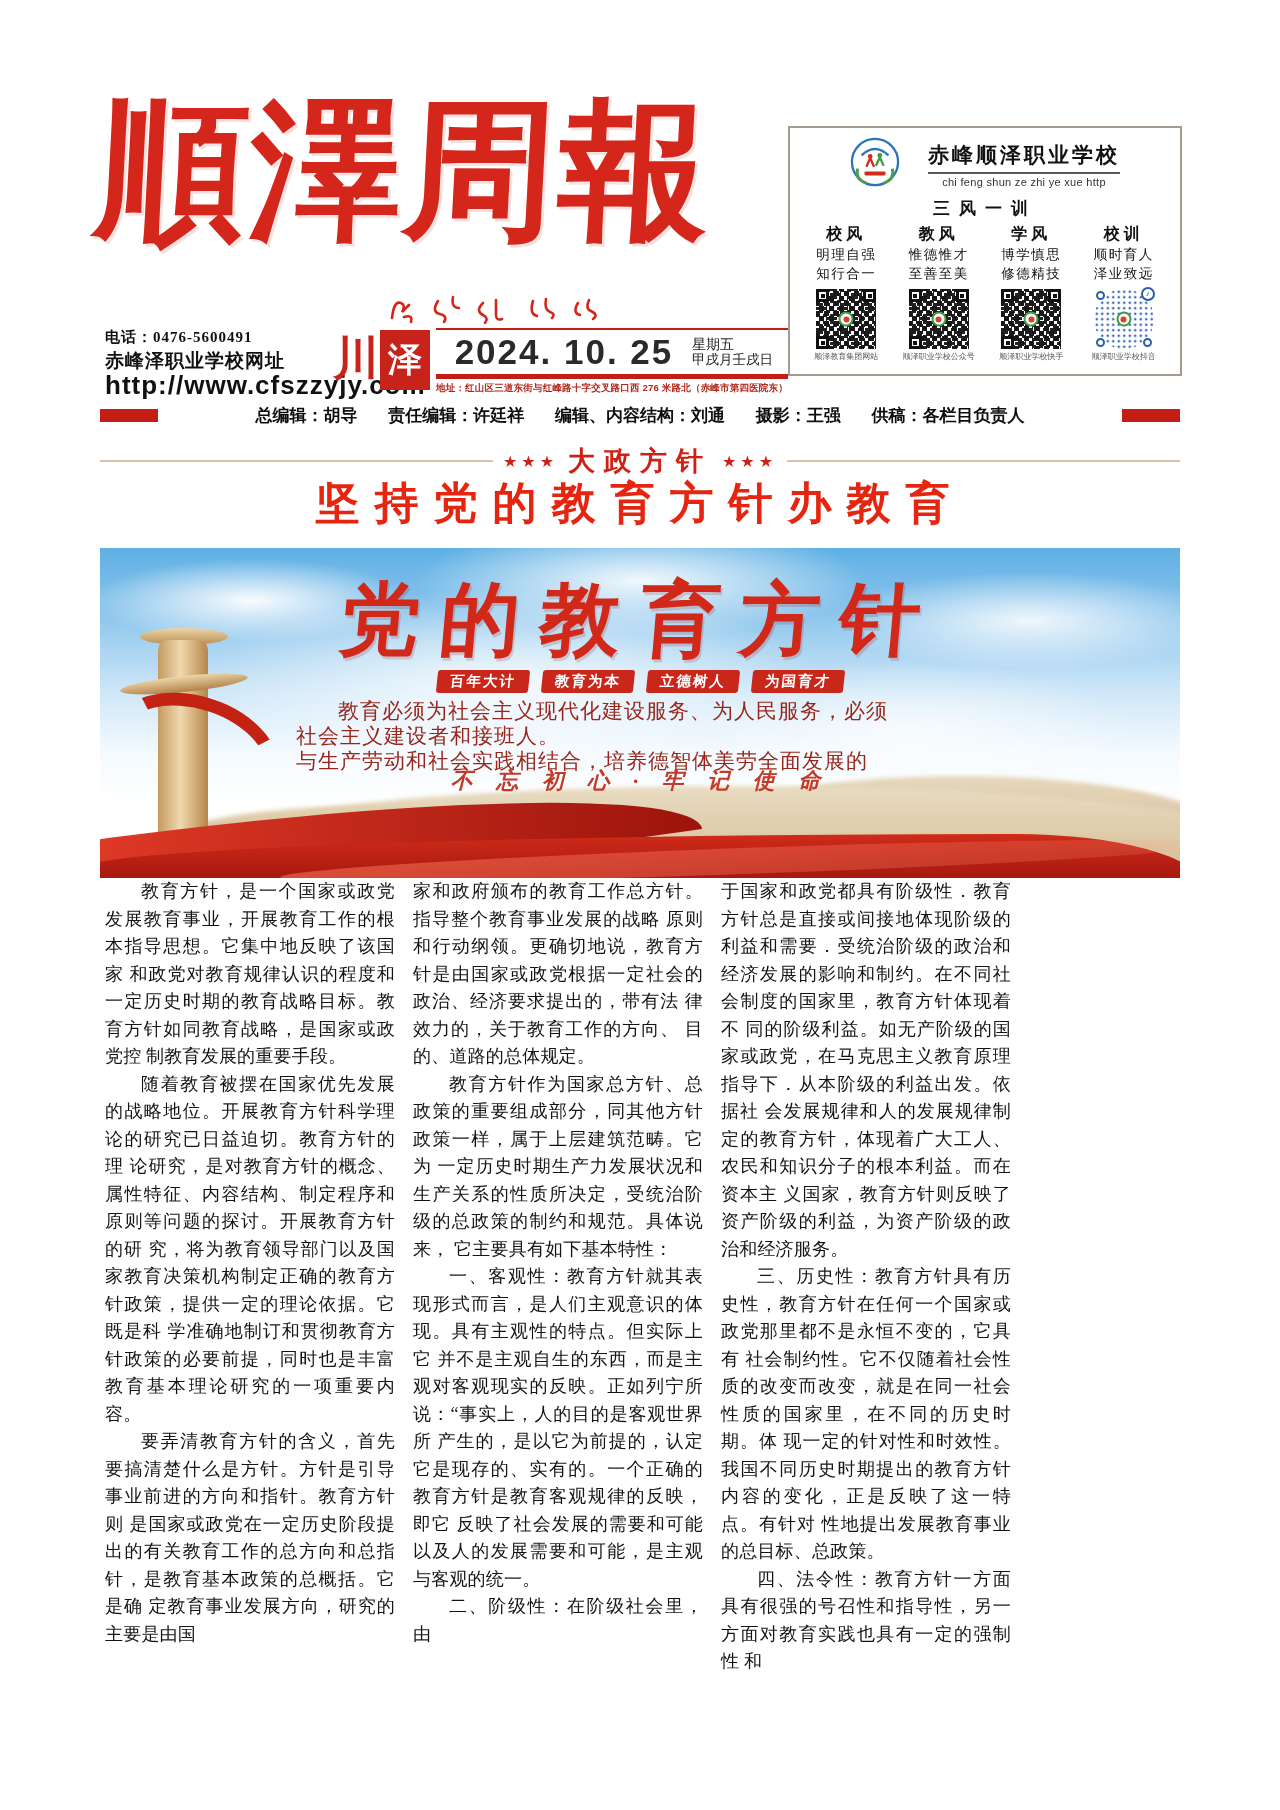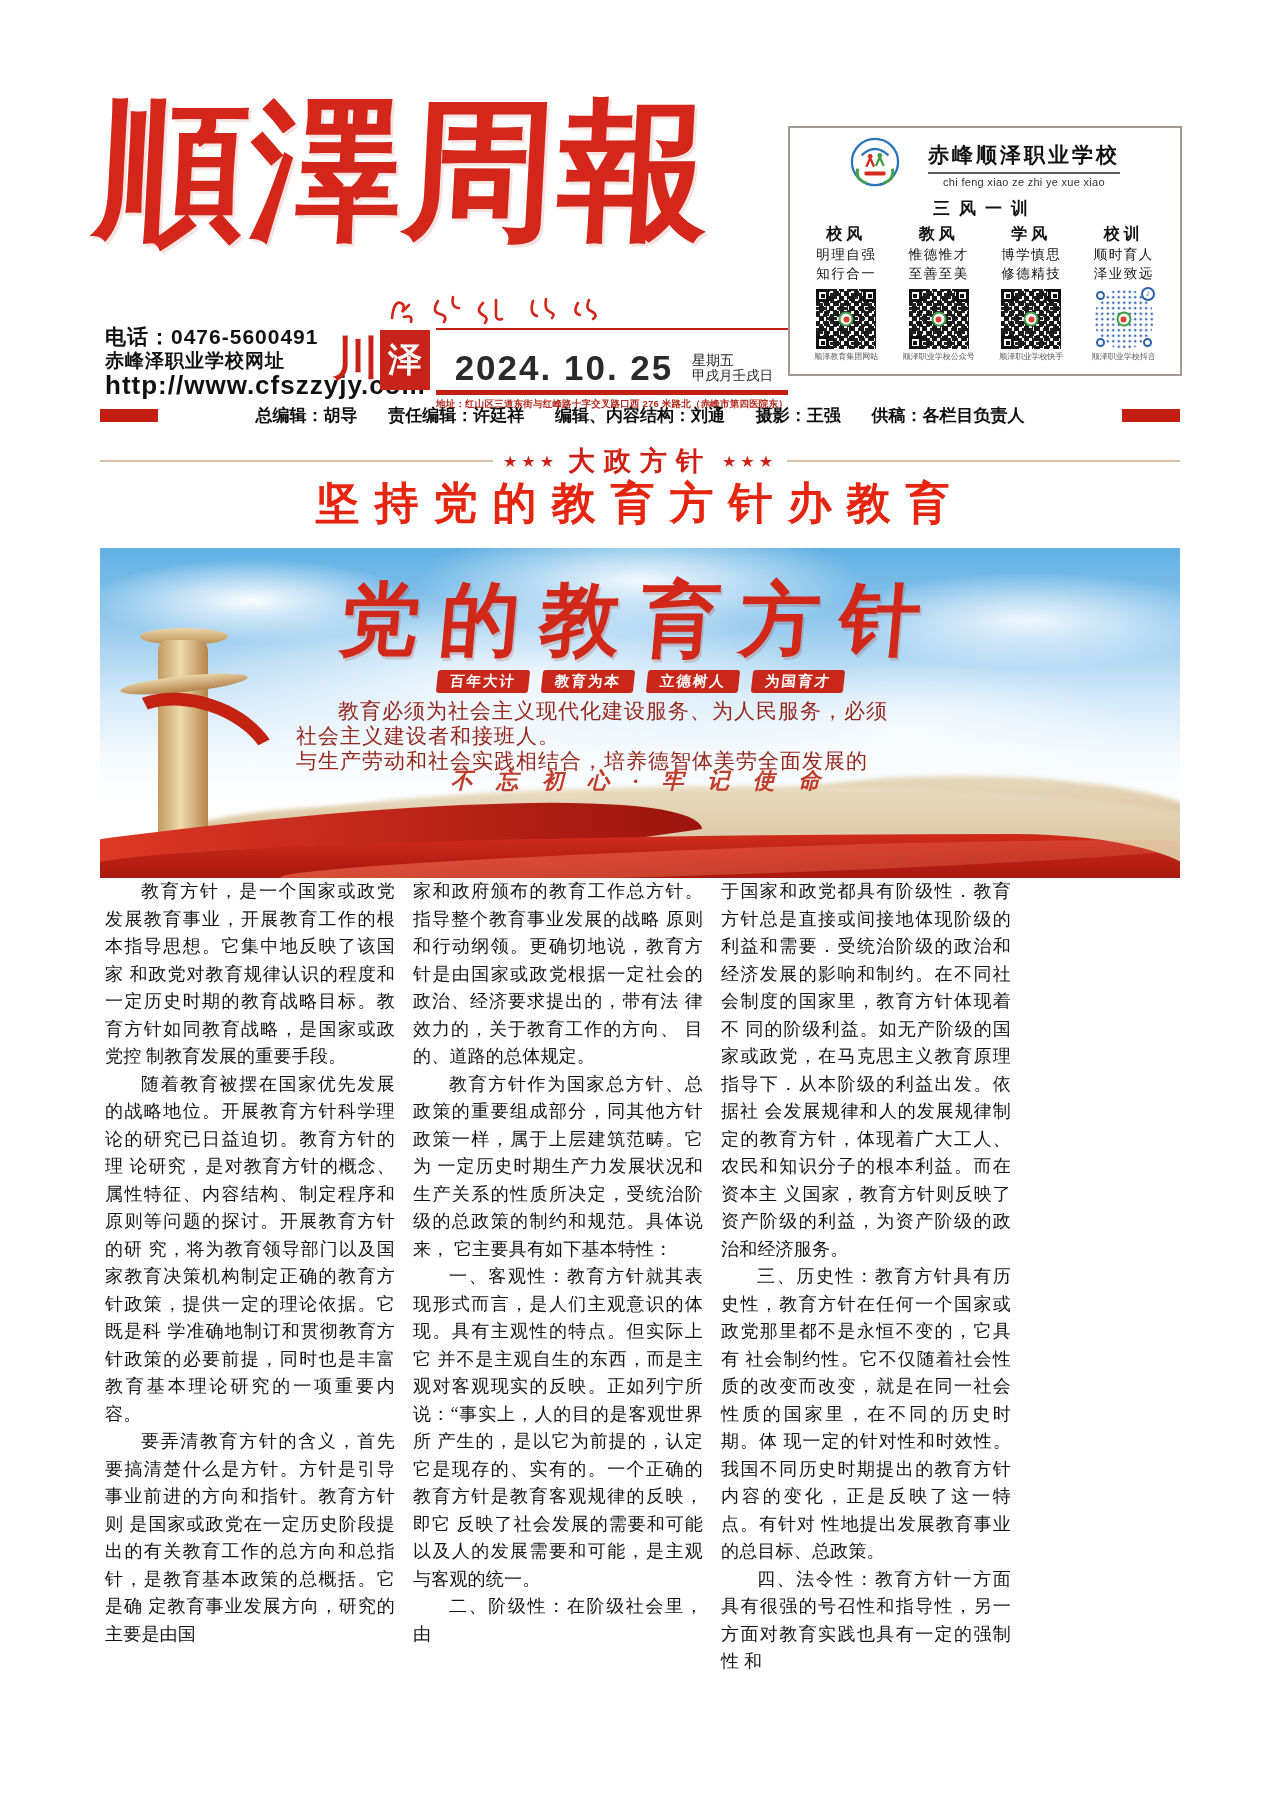--- a/index.html
+++ b/index.html
@@ -7,31 +7,31 @@
         font-family:"Liberation Sans","DejaVu Sans",sans-serif;color:#111;}
 
   
   .masthead-title{position:absolute;left:96px;top:72px;width:600px;height:205px;
     font-family:"Liberation Serif","DejaVu Serif",serif;font-weight:900;font-size:152px;line-height:200px;
     color:#d5261b;letter-spacing:2px;white-space:nowrap;transform:skewX(-3deg);
     text-shadow:3px 3px 0 rgba(170,25,12,.12);}
   .mongolian{position:absolute;left:382px;top:292px;}
 
   .info-left{position:absolute;left:105px;top:326px;line-height:22px;}
-  .info-left .phone{font-size:21px;font-weight:800;letter-spacing:1px;}
+  .info-left .phone{font-size:15px;font-weight:800;letter-spacing:1px;font-family:Liberation Serif, serif;}
   .info-left .site{font-size:19px;font-weight:800;letter-spacing:1px;margin-top:2px;}
   .info-left .url{font-size:26px;font-weight:800;letter-spacing:1px;margin-top:2px;}
 
   
   .date-block{position:absolute;left:333px;top:328px;width:404px;height:66px;display:flex;}
   .seal-strokes{font-family:"Liberation Serif","DejaVu Serif",serif;font-weight:900;font-size:46px;
     color:#c8231a;line-height:62px;margin-right:1px;}
   .seal{width:50px;height:60px;background:#c8231a;color:#fff;display:flex;align-items:center;justify-content:center;
     font-family:"Liberation Serif","DejaVu Serif",serif;font-weight:900;font-size:34px;flex:none;margin-top:2px;}
-  .date-box{flex:1;margin-left:6px;border-top:2px solid #c41e12;padding-top:18px;}
+  .date-box{flex:1;margin-left:6px;border-top:2px solid #c41e12;padding-top:2px;}
   .date-row{display:flex;align-items:center;}
   .date-big{font-size:35px;font-weight:700;letter-spacing:2px;color:#2a2a2a;flex:1;text-align:center;}
   .date-right{width:96px;line-height:16px;}
   .weekday{font-size:14px;color:#222;}
   .lunar{font-size:13.5px;color:#222;}
   .date-rule{height:5px;background:#c41e12;margin-top:2px;}
   .address{font-size:9.5px;font-weight:700;color:#b3261a;margin-top:3px;white-space:nowrap;letter-spacing:0.2px;}
 
   
   .school-box{position:absolute;left:788px;top:126px;width:394px;height:250px;box-sizing:border-box;
@@ -179,21 +179,21 @@
           <path d="M12 19 q14 -13 28 0" stroke="#2d74ba" stroke-width="2.5" fill="none"></path>
           <circle cx="21" cy="20" r="2.4" fill="#d42a1c"></circle>
           <path d="M17 31 l4 -9 4 9" stroke="#d42a1c" stroke-width="2.4" fill="none"></path>
           <circle cx="31" cy="19" r="2.4" fill="#3f9b45"></circle>
           <path d="M27 30 l4 -9 4 9" stroke="#3f9b45" stroke-width="2.4" fill="none"></path>
           <rect x="15" y="36" width="22" height="4" rx="1.5" fill="#d42a1c"></rect>
         </svg>
       </span>
       <div class="sb-namewrap">
         <div class="sb-name">赤峰顺泽职业学校</div>
-        <div class="sb-pinyin">chi feng xiao ze zhi ye xue xiao</div>
+        <div class="sb-pinyin">chi feng shun ze zhi ye xue http</div>
       </div>
     </div>
     <div class="sb-motto">三风一训</div>
     <div class="sb-cols">
       <div class="sb-col">
         <div class="sb-col-h">校风</div>
         <div class="sb-col-l">明理自强</div>
         <div class="sb-col-l">知行合一</div>
       </div>
       <div class="sb-col">

